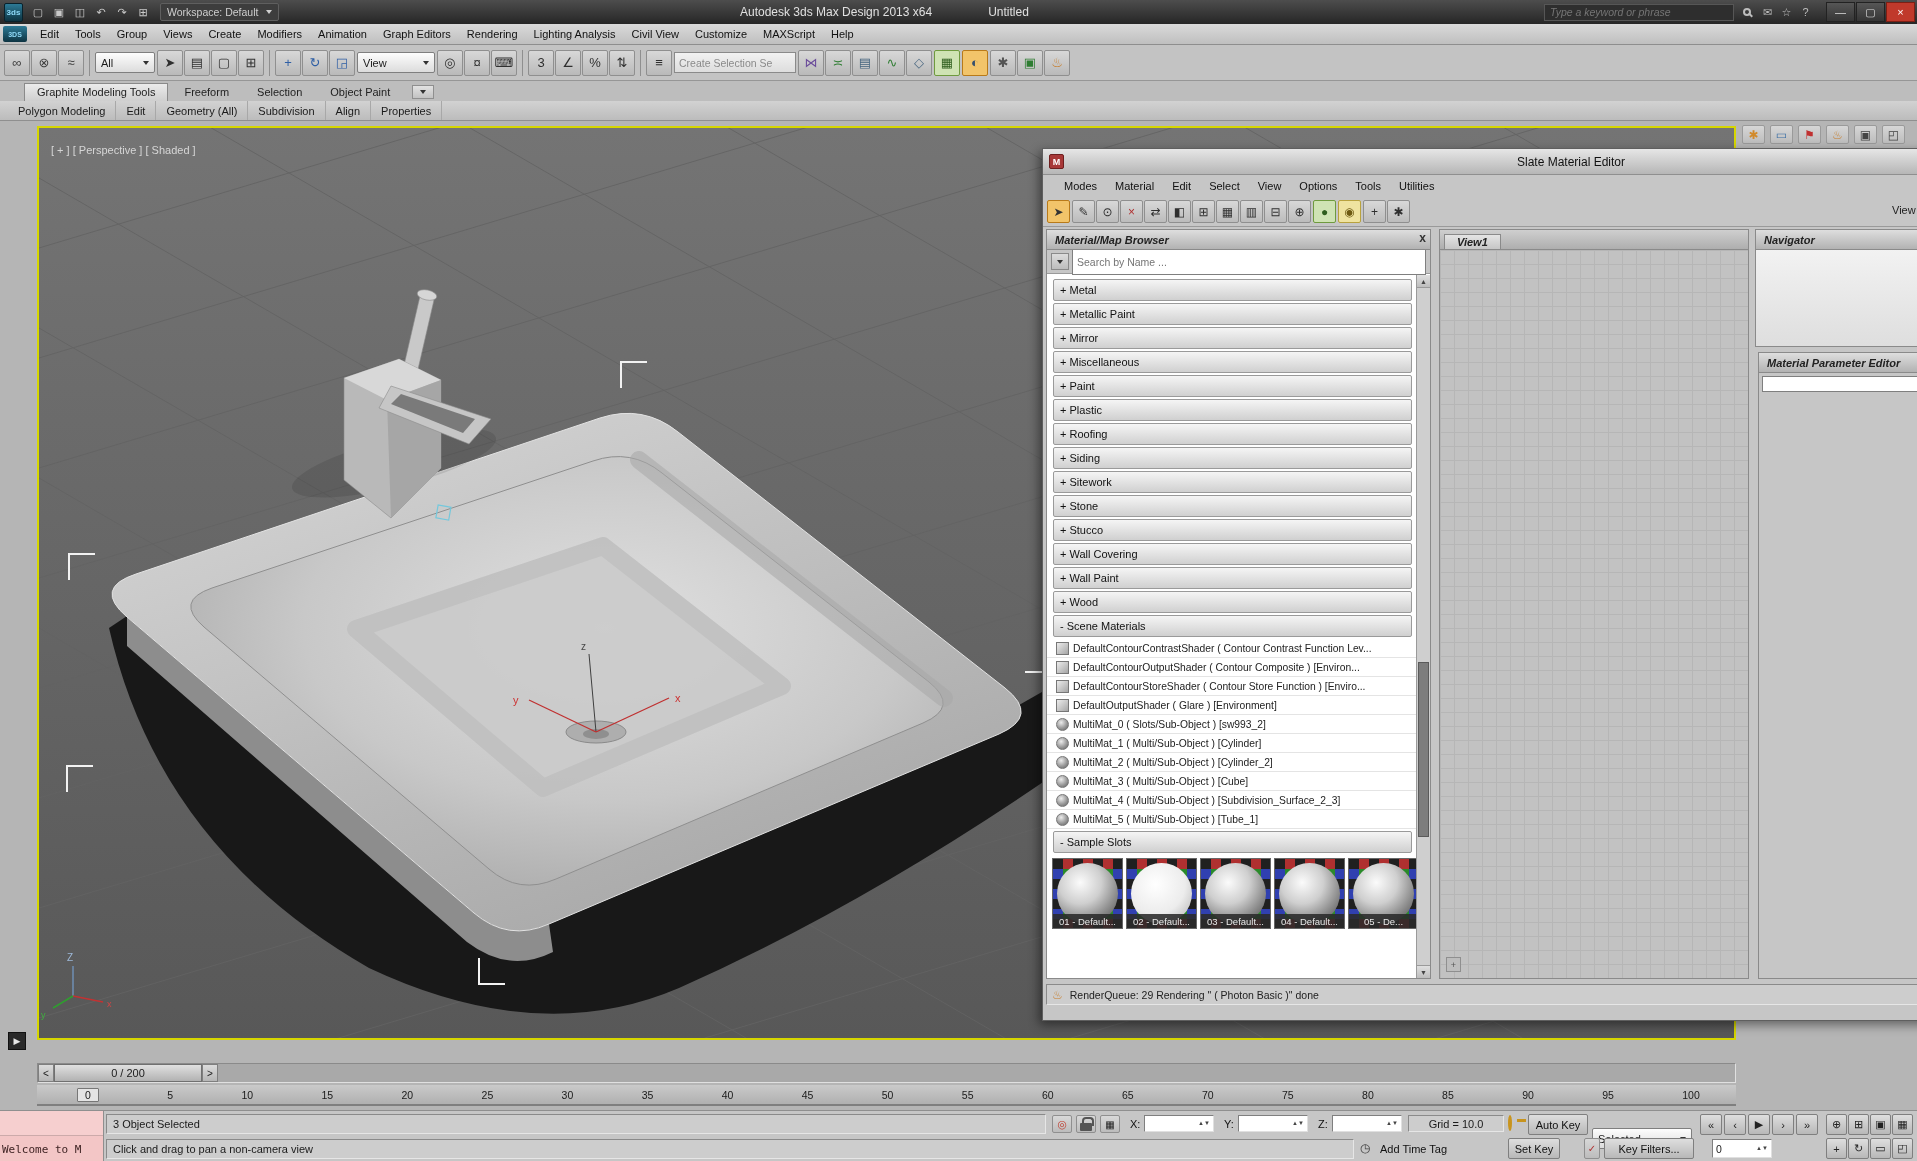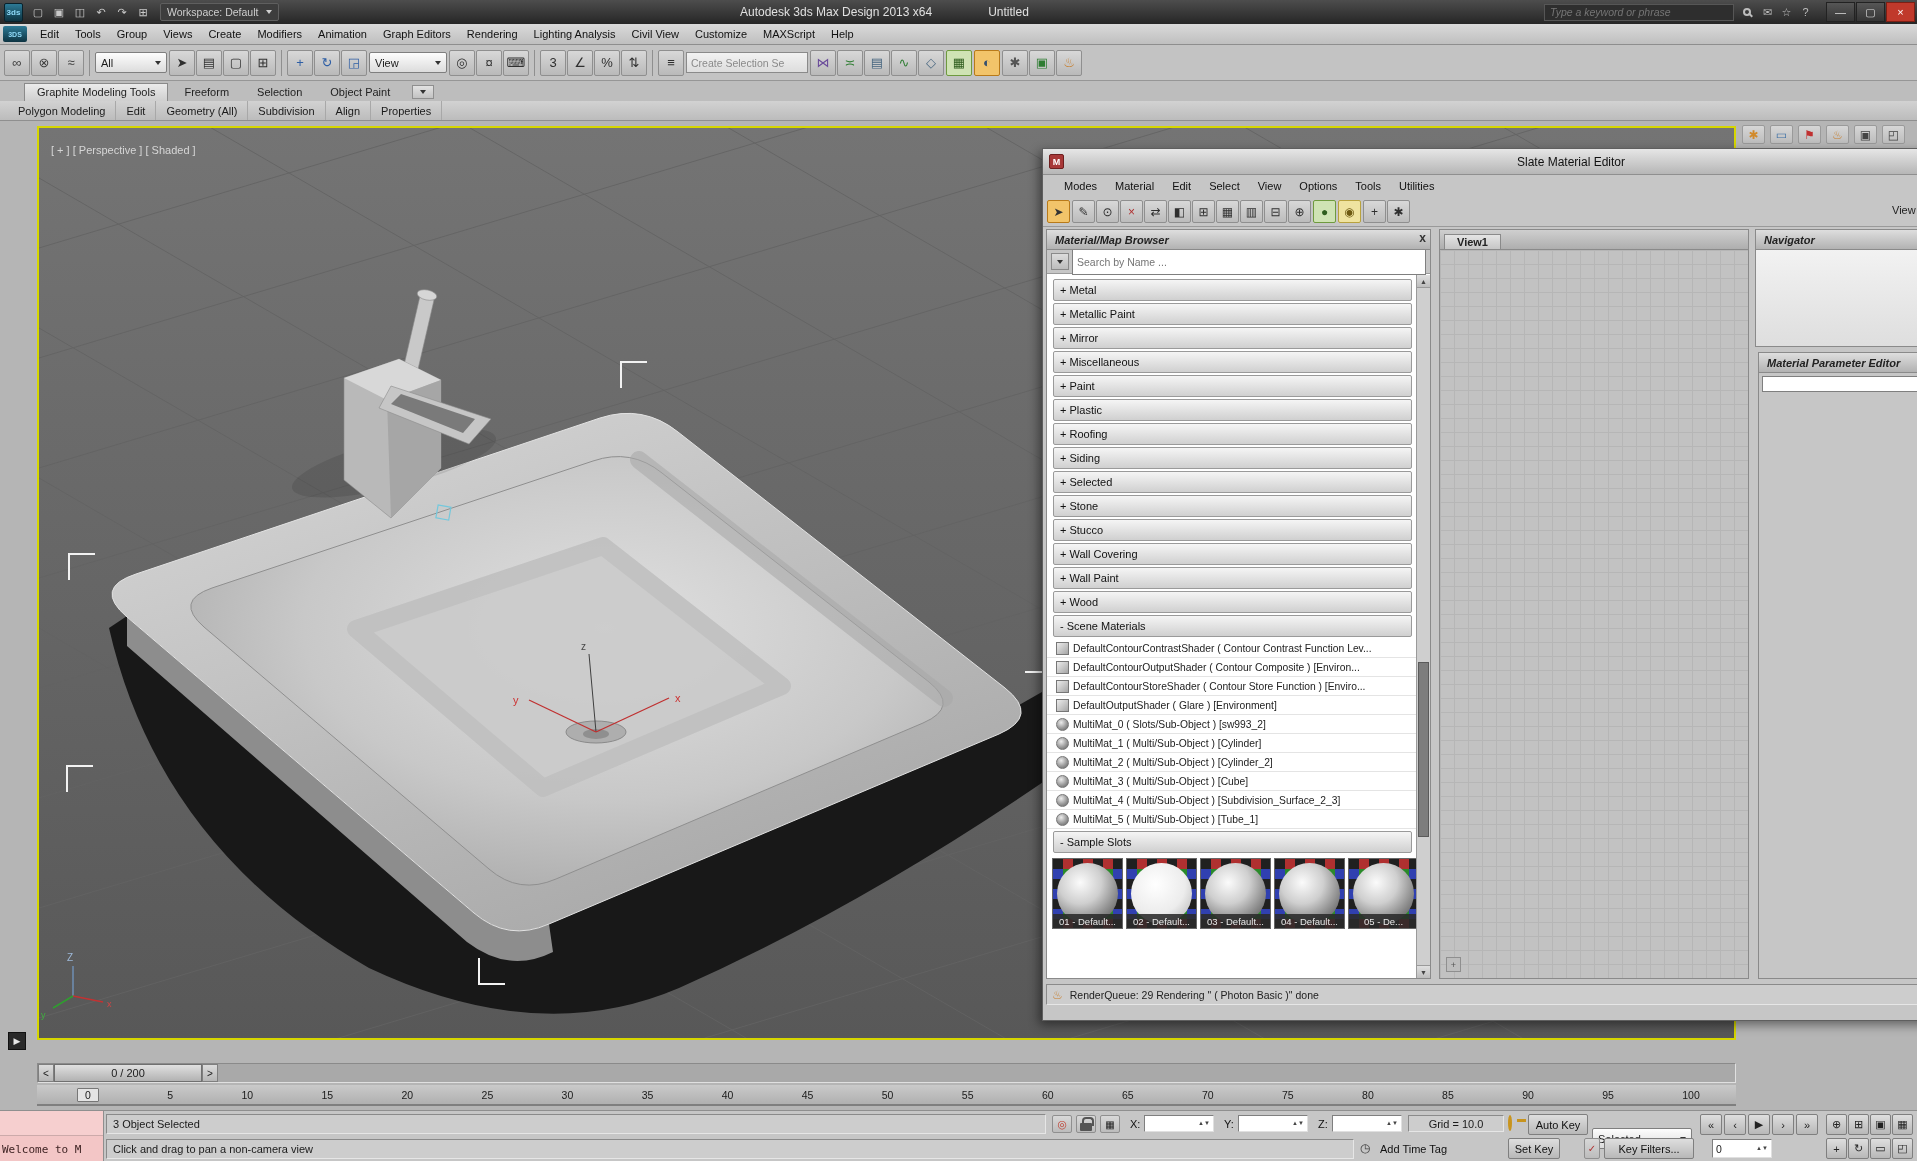--- a/index.html
+++ b/index.html
@@ -83,21 +83,21 @@
   .sphere{position:absolute;left:4px;top:4px;right:4px;bottom:4px;border-radius:50%;background:radial-gradient(circle at 38% 32%,#fbfbfb,#cfcfcf 38%,#8a8a8a 68%,#4f4f4f 95%)}
   .slot:nth-child(2) .sphere{background:radial-gradient(circle at 40% 35%,#ffffff,#ececec 55%,#b5b5b5 92%)}
   .slot-label{position:absolute;left:1px;right:1px;bottom:1px;height:14px;background:rgba(42,42,42,.88);color:#e8e8e8;font-size:9.5px;display:flex;align-items:center;justify-content:center;white-space:nowrap;overflow:hidden}
   #browser-scroll{position:absolute;right:0;top:45px;bottom:0;width:14px;background:#cfcfcf;border-left:1px solid #9a9a9a}
   #browser-scroll .sarrow{height:13px;display:flex;align-items:center;justify-content:center;font-size:7px;color:#444;background:linear-gradient(#e0e0e0,#bdbdbd);border-bottom:1px solid #9a9a9a}
   #browser-scroll .sarrow.down{position:absolute;bottom:0;left:0;right:0;border-top:1px solid #9a9a9a;border-bottom:none}
   #scroll-thumb{position:absolute;left:1px;right:1px;top:55%;height:25%;background:#7d7d7d;border:1px solid #5a5a5a}
 
   #view1{position:absolute;left:396px;top:80px;width:310px;height:750px;border:1px solid #8a8a8a;background:#c2c2c2}
   #view1-tabbar{height:20px;background:linear-gradient(#cfcfcf,#aeaeae);border-bottom:1px solid #8a8a8a;display:flex;align-items:flex-end;padding-left:4px}
-  #view1-tab{background:linear-gradient(#e4e4e4,#c6c6c6);border:1px solid #8a8a8a;border-bottom:none;padding:1px 12px;font-size:11px;font-weight:bold;color:#222}
+  #view1-tab{background:linear-gradient(#e4e4e4,#c6c6c6);border:1px solid #8a8a8a;border-bottom:none;padding:1px 12px;font-size:11px;font-weight:bold;font-style:italic;color:#222}
   #view1-canvas{position:absolute;left:0;top:20px;right:0;bottom:0;background-image:linear-gradient(#b6b6b6 1px,transparent 1px),linear-gradient(90deg,#b6b6b6 1px,transparent 1px);background-size:14px 14px}
   #view1-widget{position:absolute;left:6px;bottom:6px;width:15px;height:15px;background:#bdbdbd;border:1px solid #8f8f8f;display:flex;align-items:center;justify-content:center;font-size:9px;color:#555}
 
   #slate-right{position:absolute;left:712px;top:80px;width:340px;height:750px}
   #navigator{position:absolute;left:0;top:0;width:100%;height:118px;border:1px solid #8a8a8a;background:linear-gradient(#f6f6f6,#dedede)}
   #param-editor{position:absolute;left:3px;top:123px;width:100%;bottom:0;border:1px solid #8a8a8a;background:#c6c6c6}
   #param-input{margin:3px;width:200px;height:16px;background:#fff;border:1px solid #7f7f7f}
 
   #slate-status{position:absolute;left:3px;top:833px;right:3px;height:24px;background:#c6c6c6}
   #slate-status-field{height:21px;margin-top:2px;background:#cdcdcd;border:1px solid;border-color:#8a8a8a #e6e6e6 #e6e6e6 #8a8a8a;display:flex;align-items:center;gap:7px;padding-left:5px;font-size:10.5px;color:#222}
@@ -188,21 +188,21 @@
   </div>
 </div>
 
 <div id="toolbar">
   <div class="tgroup">
       <div class="icon24" style="color: rgb(61, 61, 61);">∞</div>
       <div class="icon24" style="color: rgb(61, 61, 61);">⊗</div>
       <div class="icon24" style="color: rgb(61, 61, 61);">≈</div>
     </div>
   <div class="tsep"></div>
-  <div class="dd" style="width:72px">
+  <div class="dd" style="width:60px">
     <span>All</span>
       <span class="dd-arrow"></span>
   </div>
   <div class="tgroup">
       <div class="icon24" style="color: rgb(47, 47, 47);">➤</div>
       <div class="icon24" style="color: rgb(47, 47, 47);">▤</div>
       <div class="icon24" style="color: rgb(47, 47, 47);">▢</div>
       <div class="icon24" style="color: rgb(47, 47, 47);">⊞</div>
     </div>
   <div class="tsep"></div>
@@ -434,21 +434,21 @@
     <div id="browser-list">
       <div>
         <div class="cat-bar">+ Metal</div>
           <div class="cat-bar">+ Metallic Paint</div>
           <div class="cat-bar">+ Mirror</div>
           <div class="cat-bar">+ Miscellaneous</div>
           <div class="cat-bar">+ Paint</div>
           <div class="cat-bar">+ Plastic</div>
           <div class="cat-bar">+ Roofing</div>
           <div class="cat-bar">+ Siding</div>
-          <div class="cat-bar">+ Selected</div>
+          <div class="cat-bar">+ Sitework</div>
           <div class="cat-bar">+ Stone</div>
           <div class="cat-bar">+ Stucco</div>
           <div class="cat-bar">+ Wall Covering</div>
           <div class="cat-bar">+ Wall Paint</div>
           <div class="cat-bar">+ Wood</div>
       </div>
       <div class="cat-bar">- Scene Materials</div>
       <div>
         <div class="mat-row">
             <span class="mthumb"></span>

